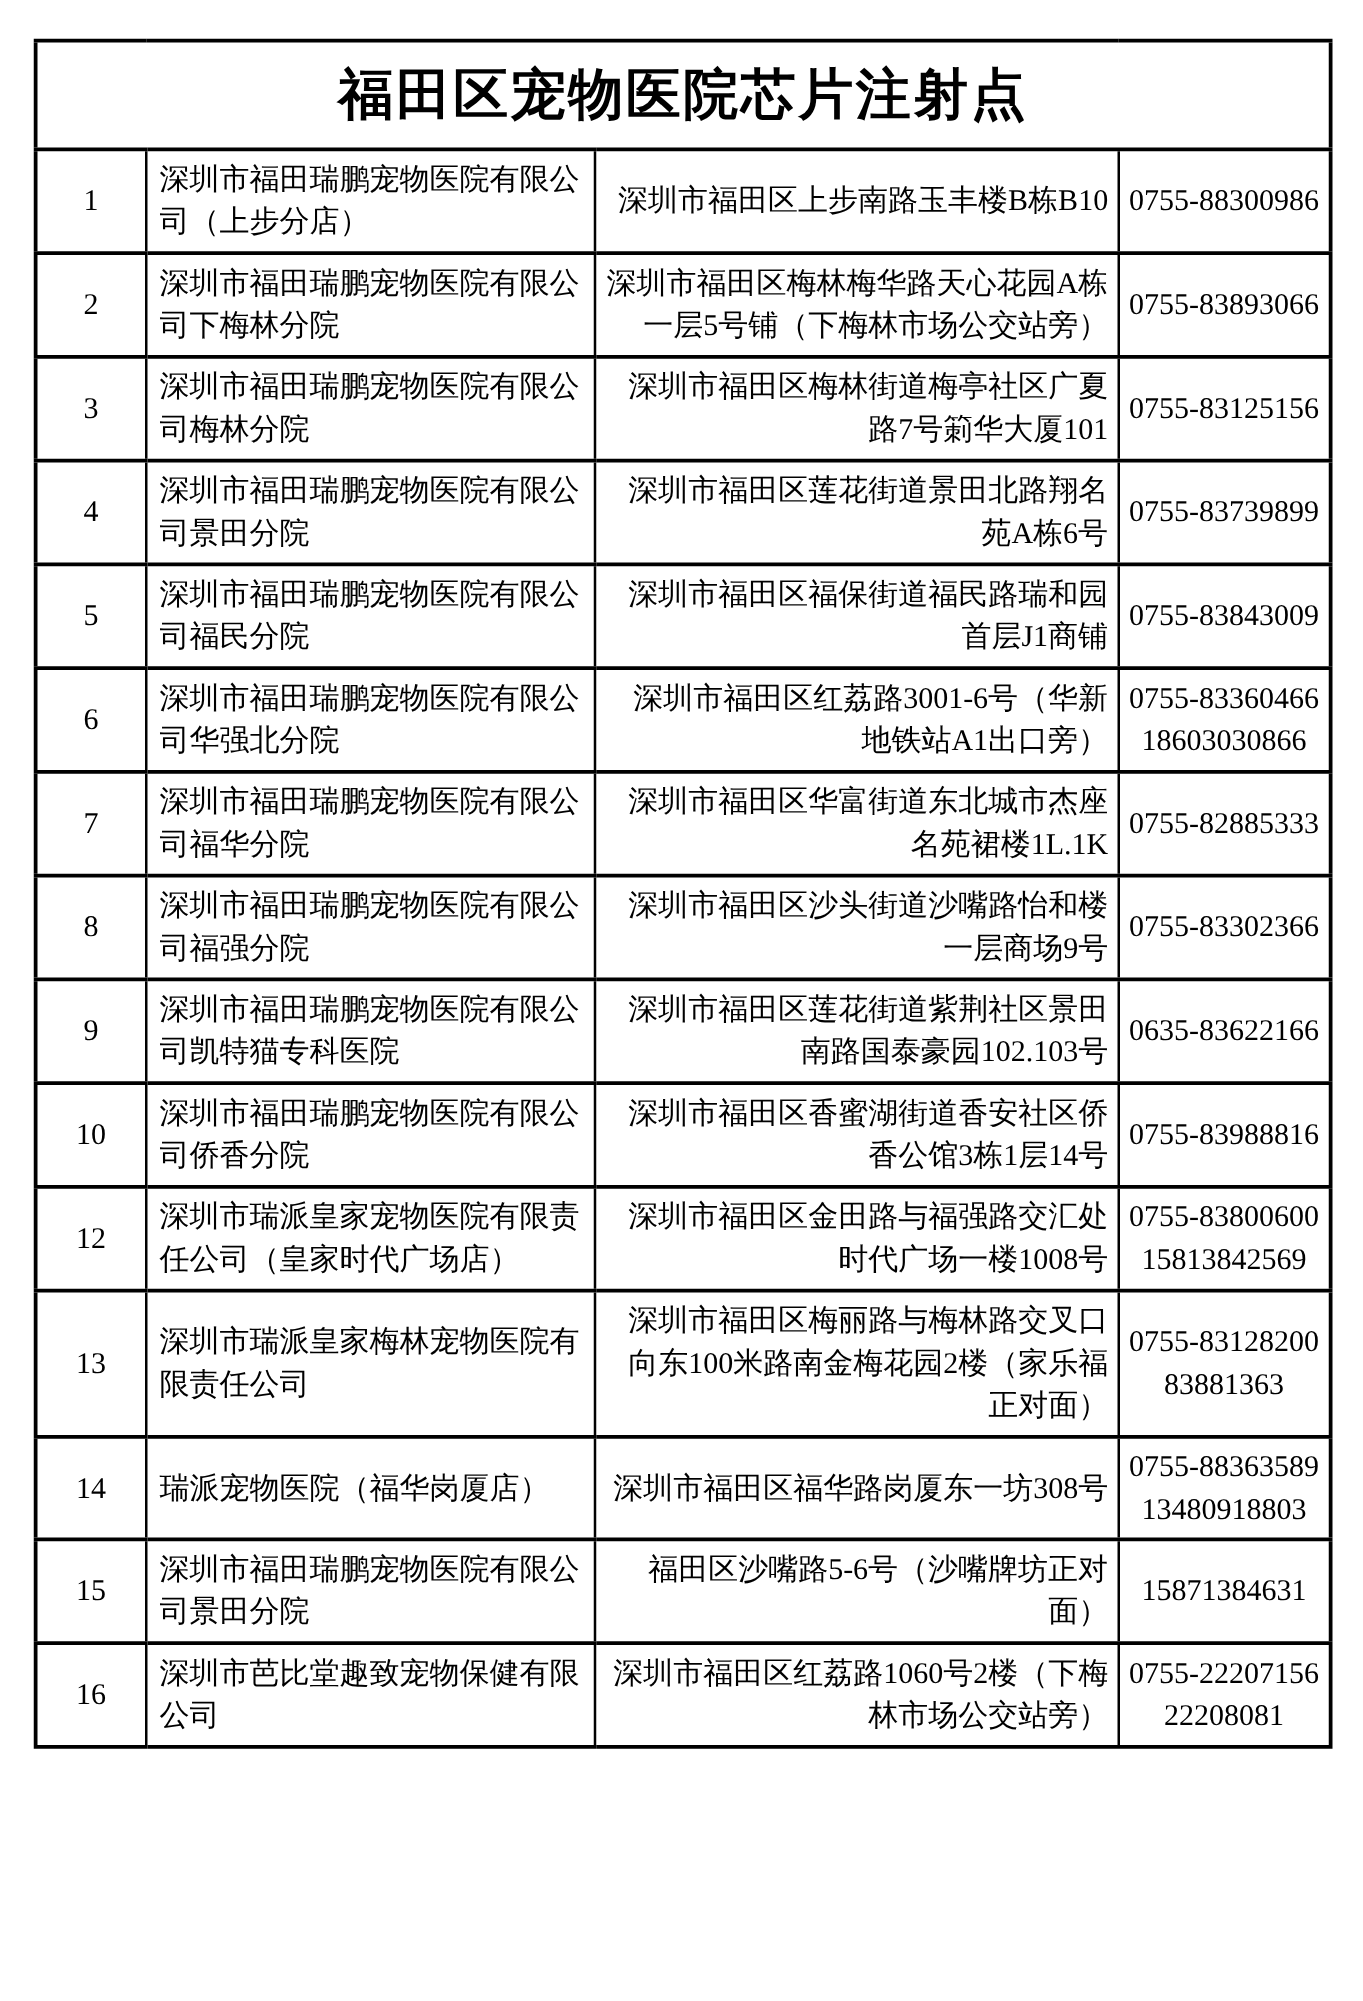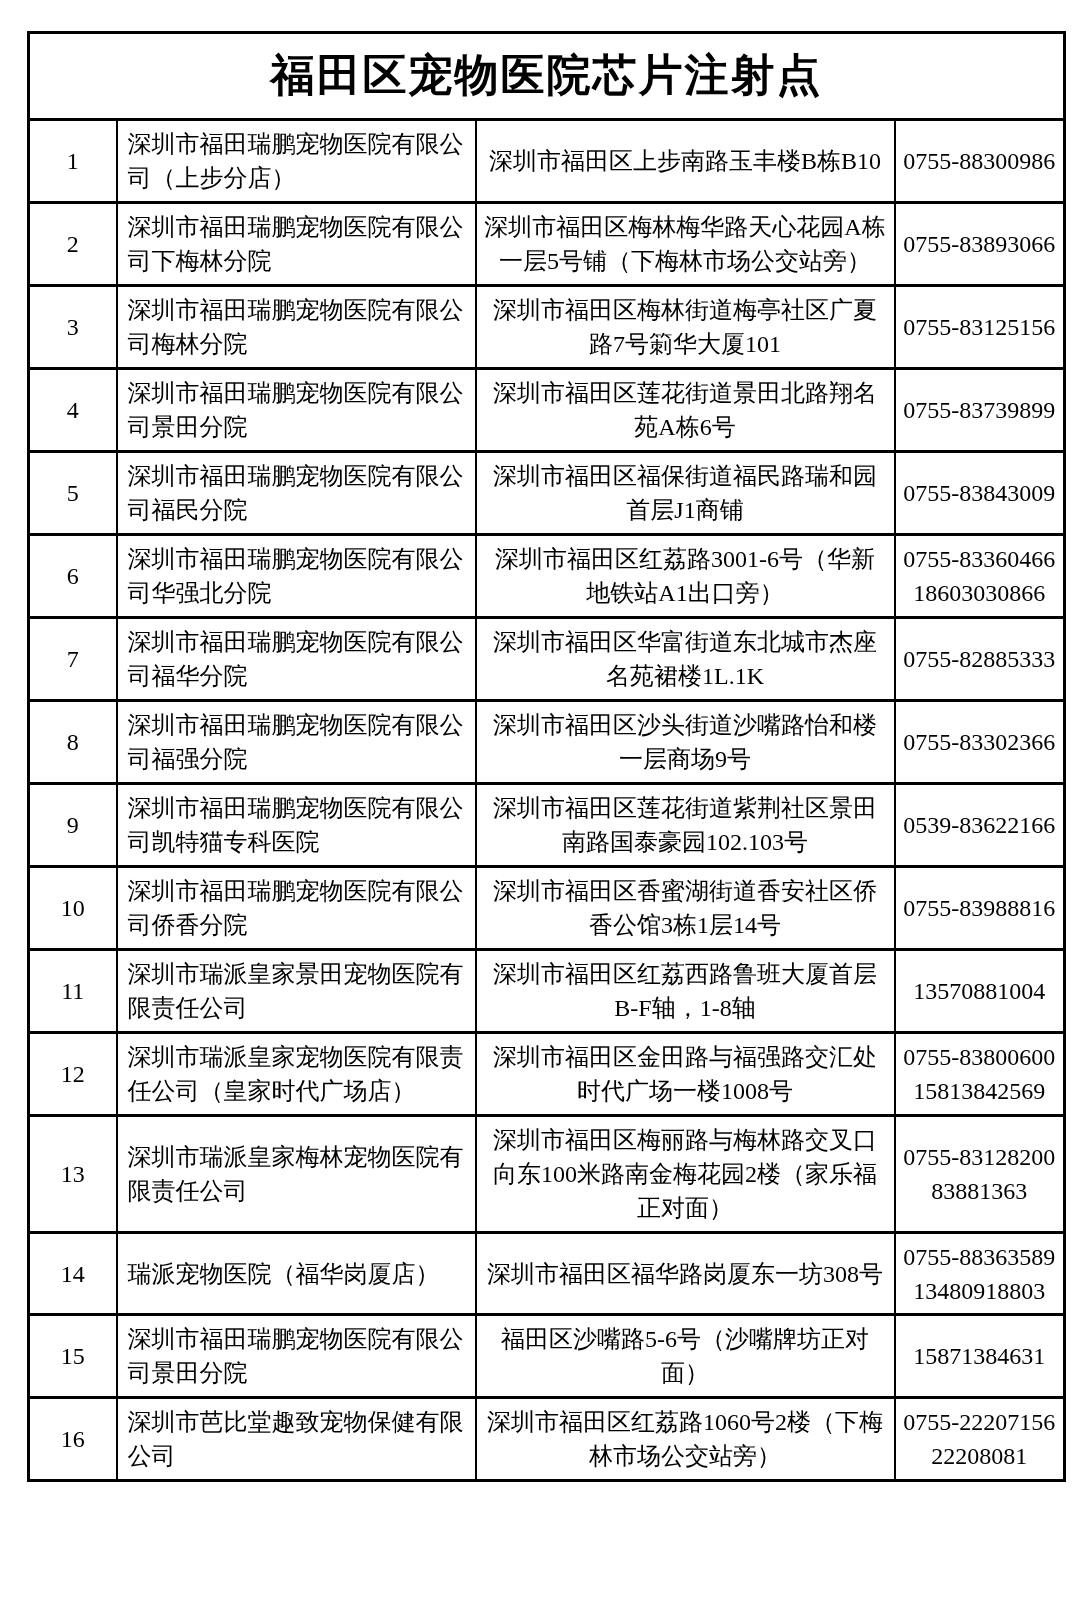--- a/index.html
+++ b/index.html
@@ -53,21 +53,21 @@
   }
   tbody tr { height: 82px; }
   td.c-no {
     text-align: center;
   }
   td.c-name {
     text-align: left;
     padding: 6px 10px;
   }
   td.c-addr {
-    text-align: center;
+    text-align: right;
     padding: 6px 7px;
   }
   td.c-phone {
     text-align: center;
     white-space: pre-line;
     padding: 4px 2px;
     font-family: Liberation Serif, serif;
   }
 </style>
 </head>
@@ -141,36 +141,30 @@
     <td class="c-no">8</td>
     <td class="c-name">深圳市福田瑞鹏宠物医院有限公司福强分院</td>
     <td class="c-addr">深圳市福田区沙头街道沙嘴路怡和楼一层商场9号</td>
     <td class="c-phone">0755-83302366</td>
   </tr>
 
   <tr>
     <td class="c-no">9</td>
     <td class="c-name">深圳市福田瑞鹏宠物医院有限公司凯特猫专科医院</td>
     <td class="c-addr">深圳市福田区莲花街道紫荆社区景田南路国泰豪园102.103号</td>
-    <td class="c-phone">0539-83622166</td>
+    <td class="c-phone">0635-83622166</td>
   </tr>
 
   <tr>
     <td class="c-no">10</td>
     <td class="c-name">深圳市福田瑞鹏宠物医院有限公司侨香分院</td>
     <td class="c-addr">深圳市福田区香蜜湖街道香安社区侨香公馆3栋1层14号</td>
     <td class="c-phone">0755-83988816</td>
   </tr>
 
-  <tr>
-    <td class="c-no">11</td>
-    <td class="c-name">深圳市瑞派皇家景田宠物医院有限责任公司</td>
-    <td class="c-addr">深圳市福田区红荔西路鲁班大厦首层B-F轴，1-8轴</td>
-    <td class="c-phone">13570881004</td>
-  </tr>
 
   <tr>
     <td class="c-no">12</td>
     <td class="c-name">深圳市瑞派皇家宠物医院有限责任公司（皇家时代广场店）</td>
     <td class="c-addr">深圳市福田区金田路与福强路交汇处时代广场一楼1008号</td>
     <td class="c-phone">0755-83800600
 15813842569</td>
   </tr>
 
   <tr>

